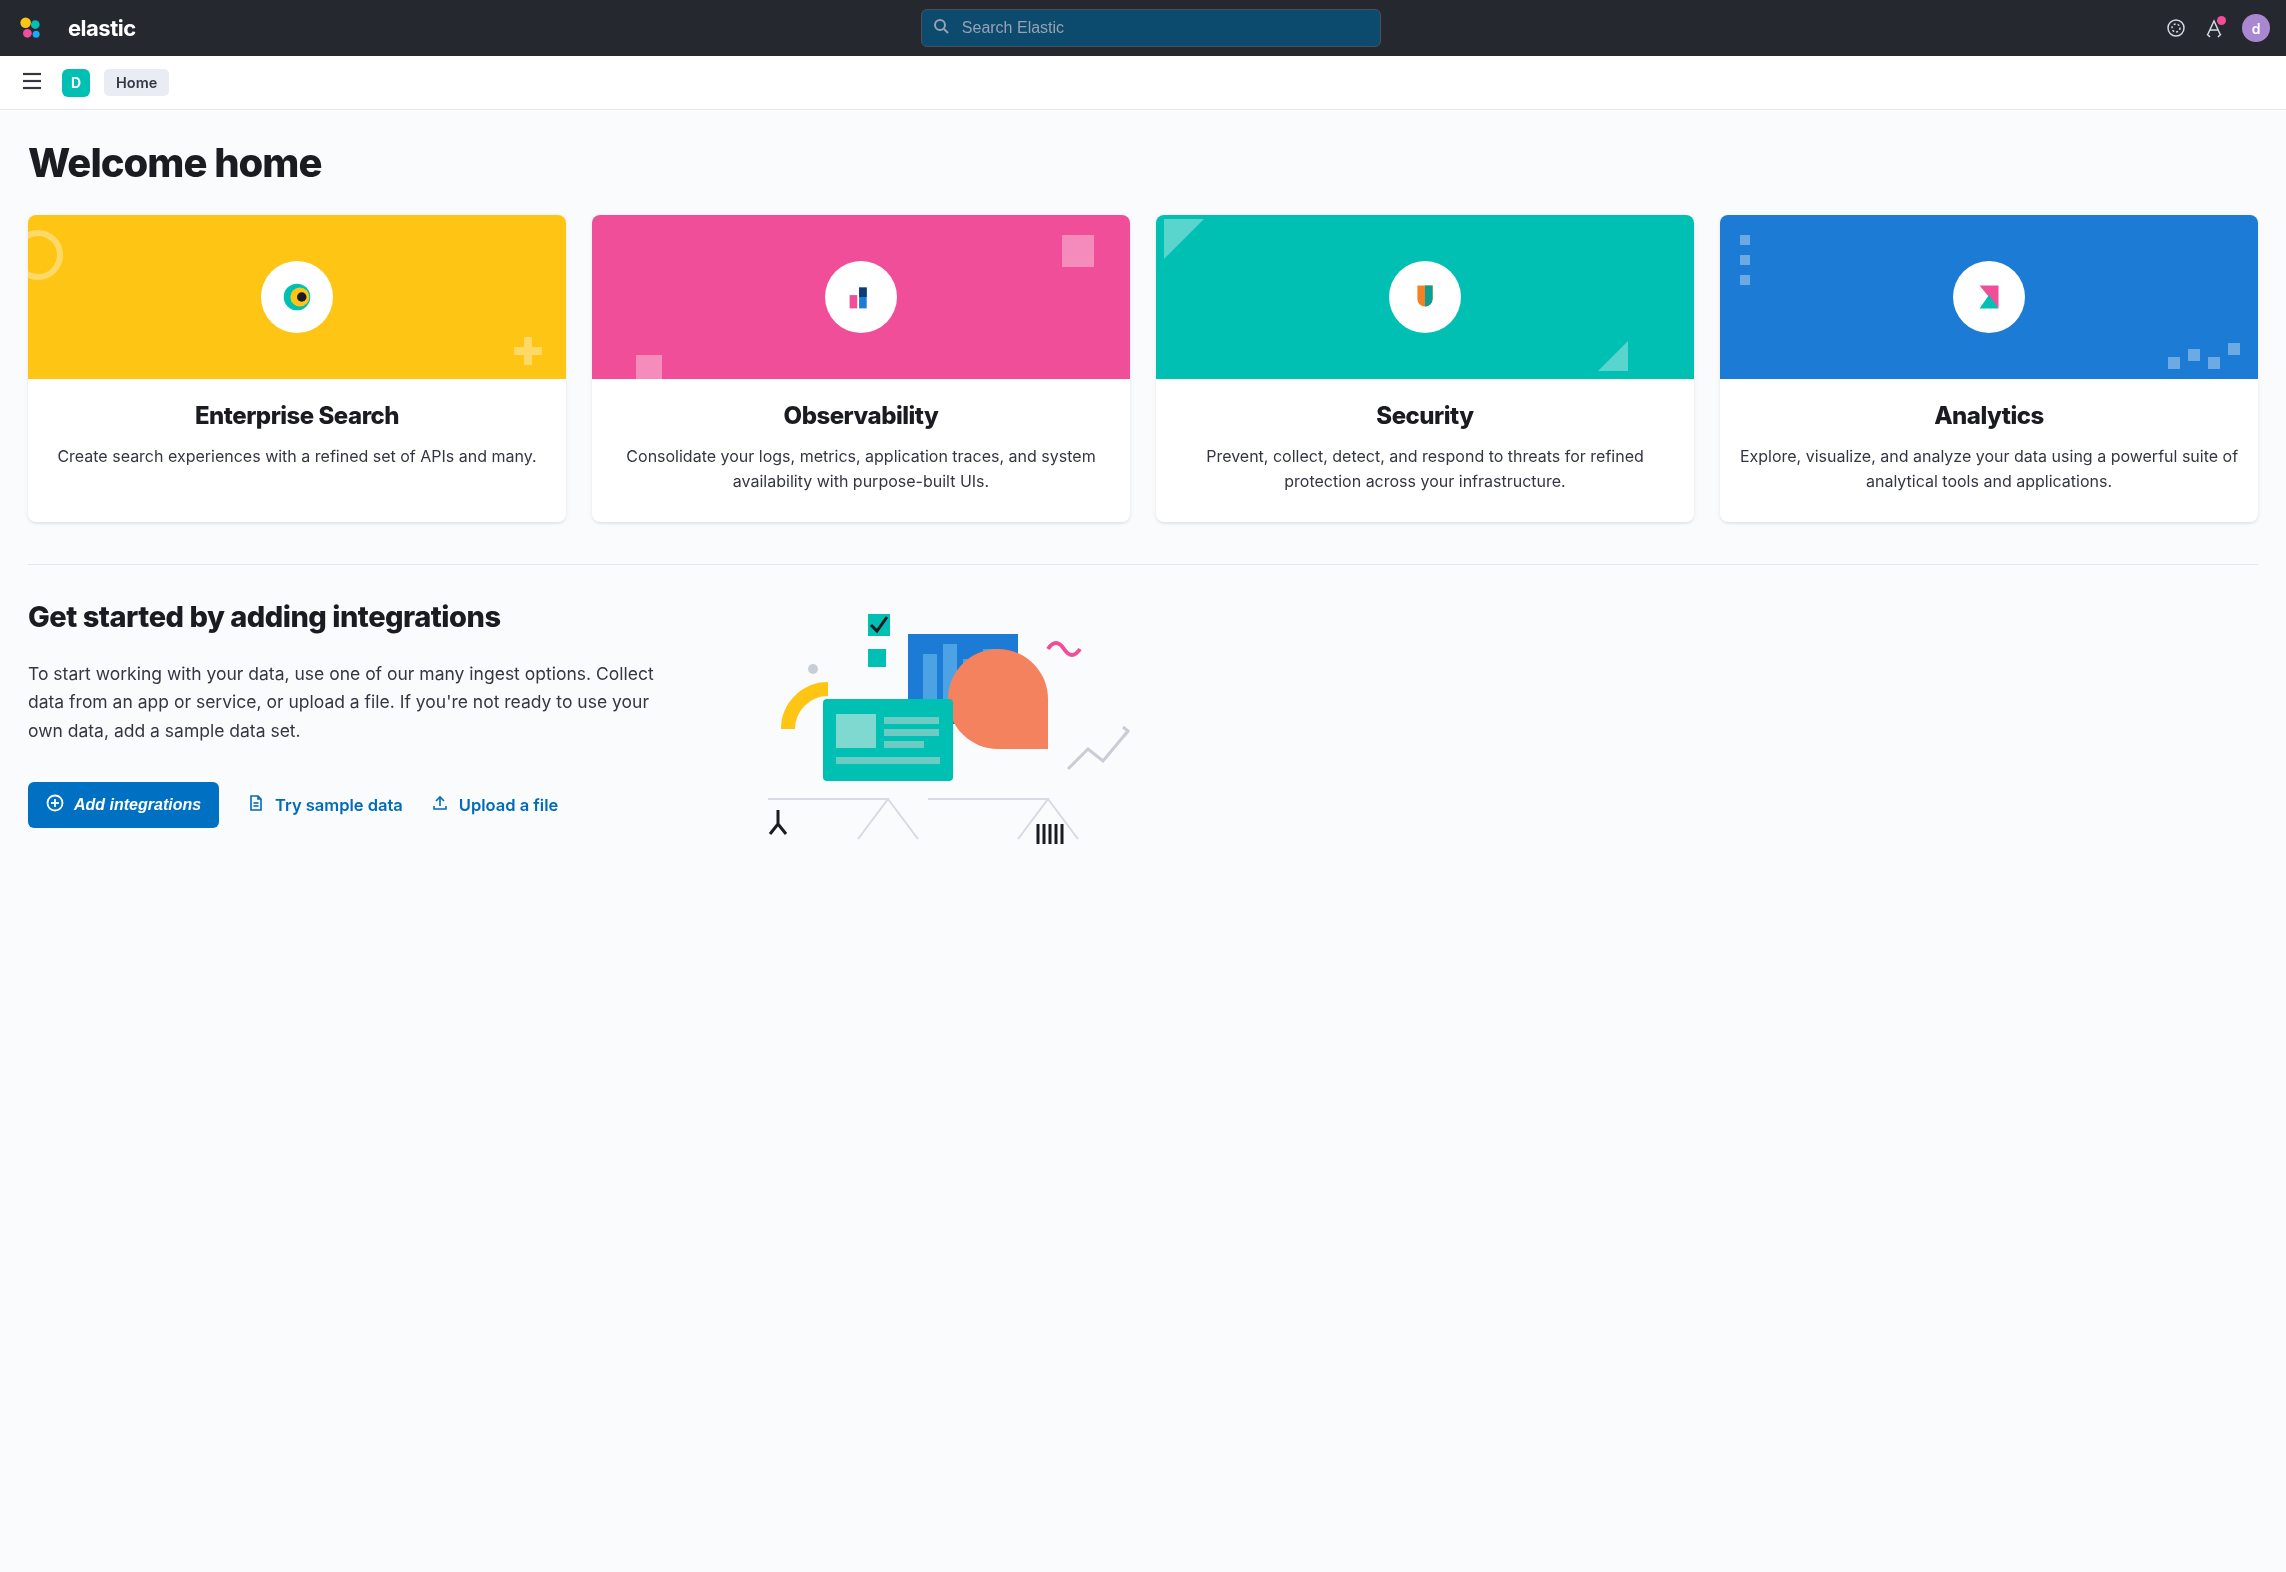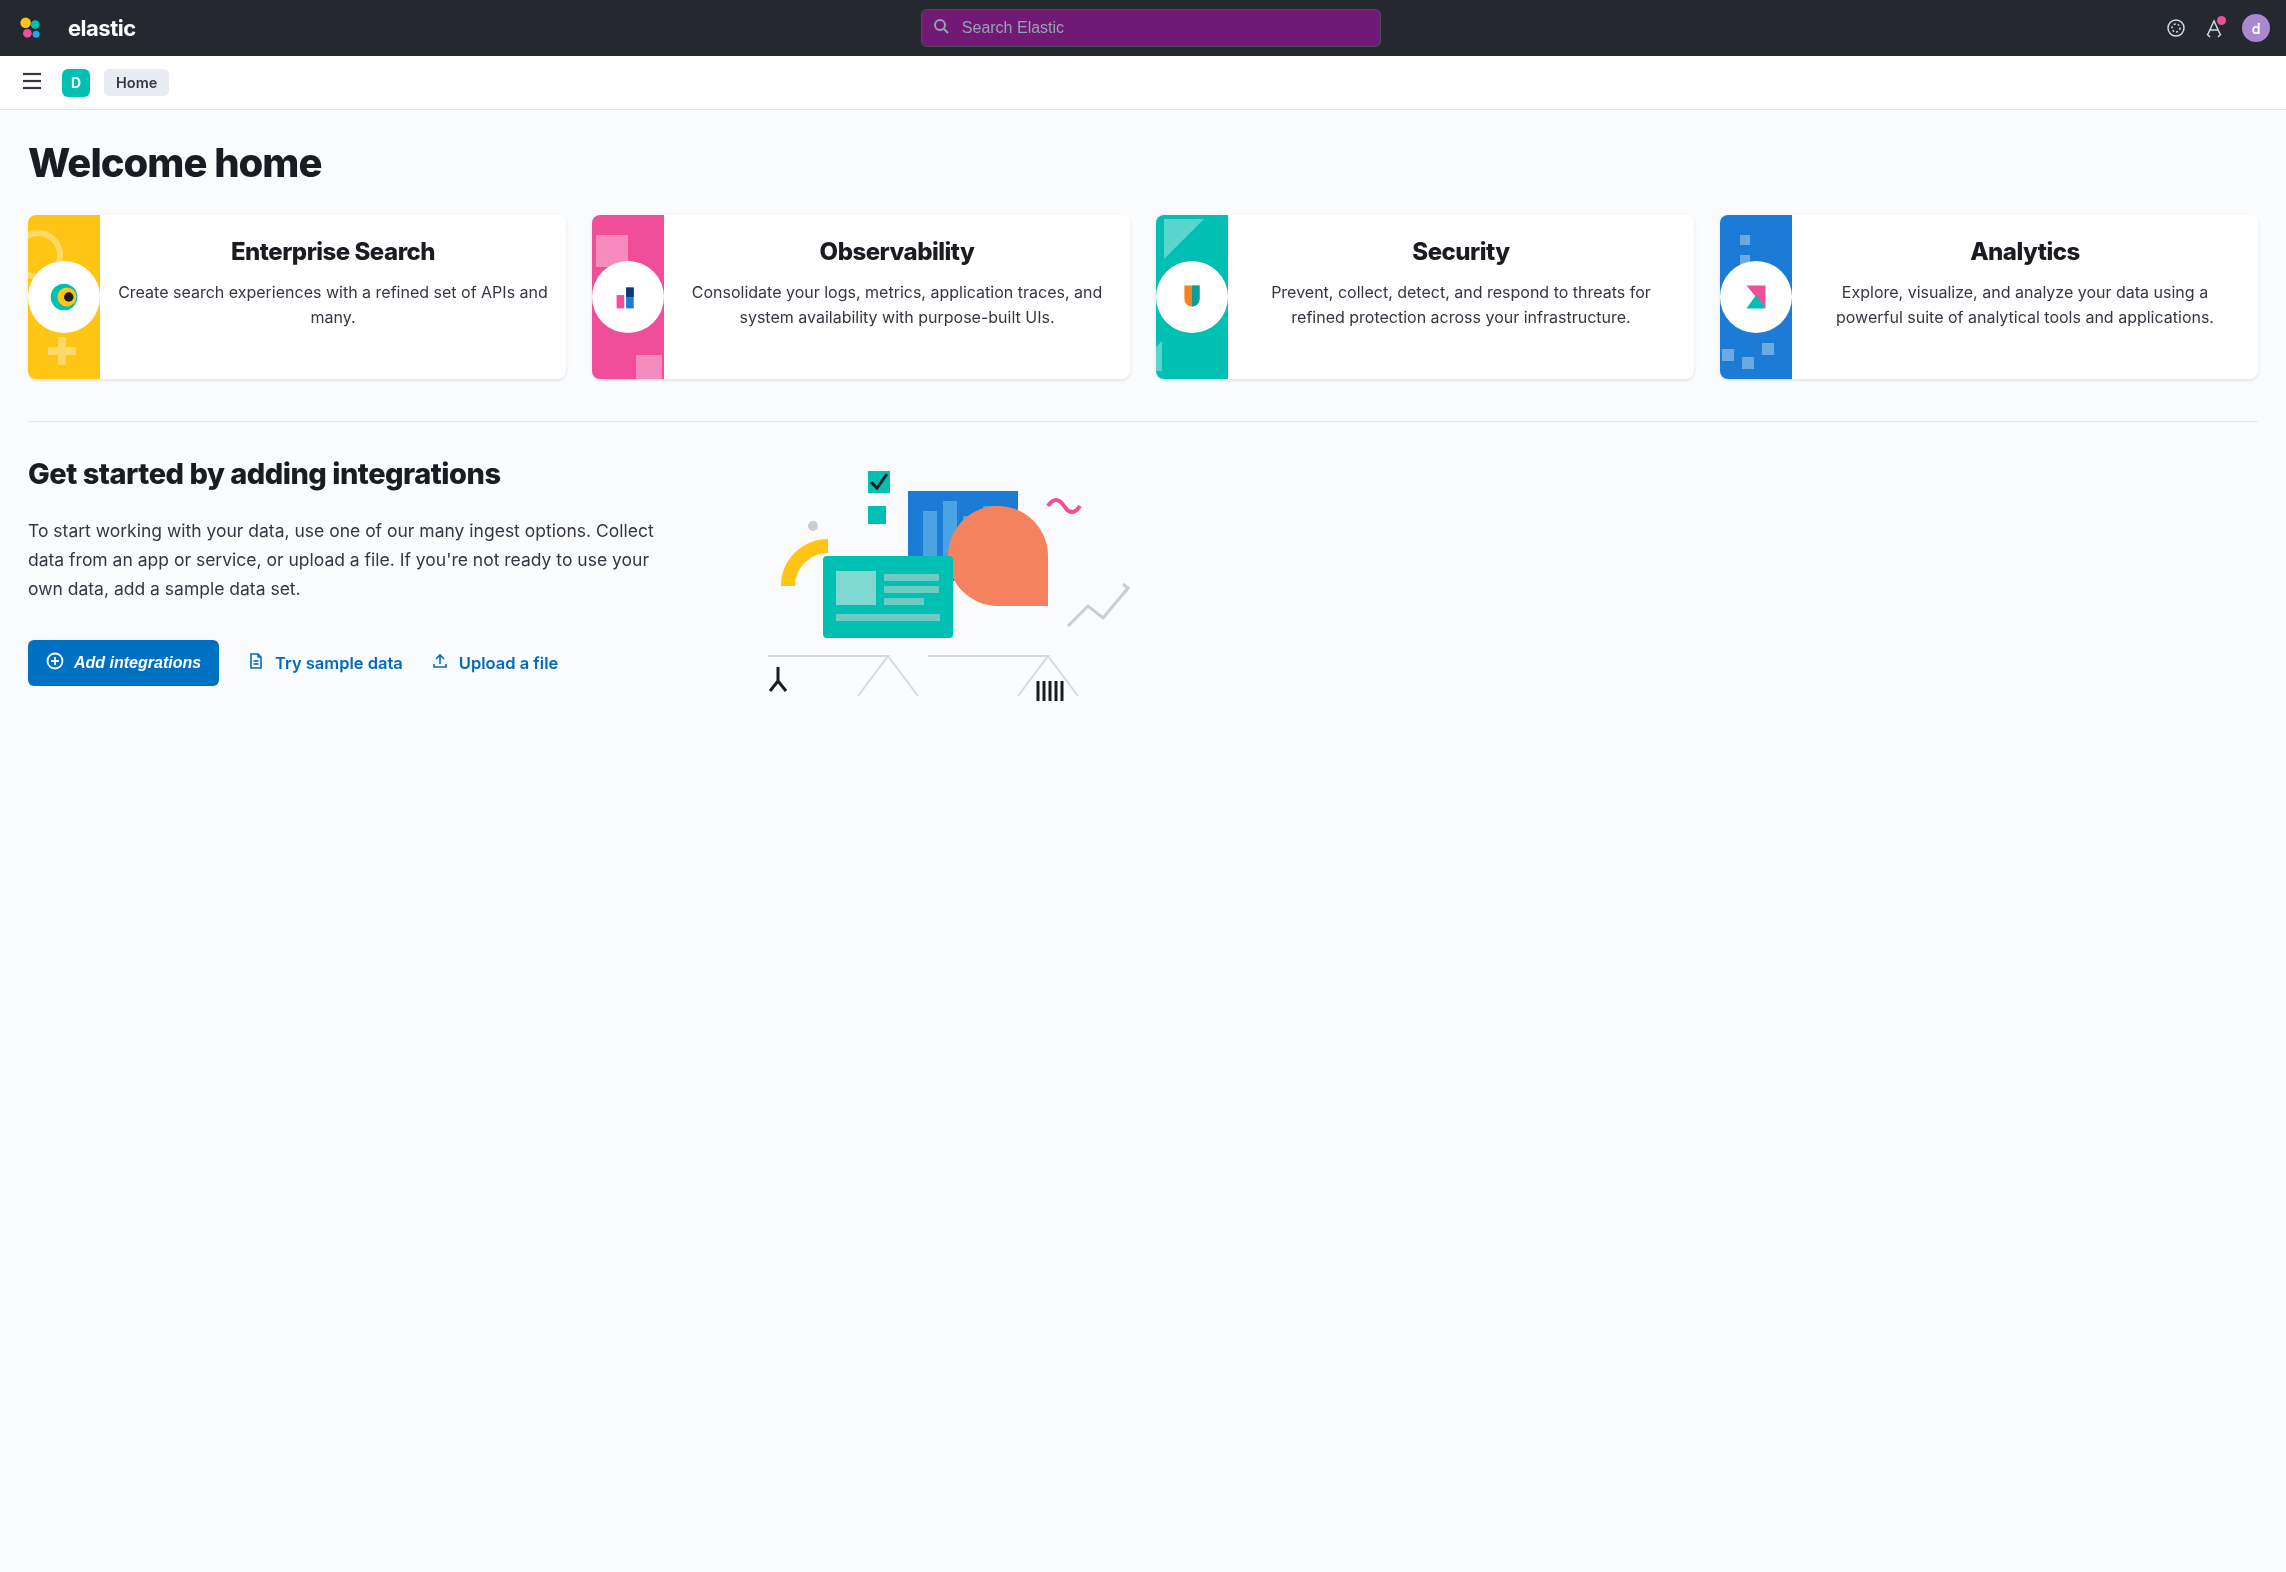--- a/index.html
+++ b/index.html
@@ -34,21 +34,21 @@
   justify-content: center;
 }
 .search-wrap {
   width: 460px;
   max-width: 100%;
   position: relative;
 }
 .search-input {
   width: 100%;
   height: 38px;
-  background: #701a75;
+  background: #0c4a6e;
   border: 1px solid #4a4f5a;
   border-radius: 6px;
   color: #98a2b3;
   padding: 0 12px 0 40px;
   font-size: 16px;
 }
 .search-input::placeholder { color: #98a2b3; }
 .search-icon {
   position: absolute;
   left: 12px;
@@ -138,21 +138,21 @@
   grid-template-columns: repeat(4, 1fr);
   gap: 26px;
 }
 .card {
   background: #fff;
   border-radius: 8px;
   box-shadow: 0 2px 2px rgba(0,0,0,0.05), 0 1px 5px rgba(0,0,0,0.06);
   overflow: hidden;
   cursor: pointer;
   display: flex;
-  flex-direction: row;
+  flex-direction: column;
 }
 .card-hero {
   height: 164px;
   display: flex;
   align-items: center;
   justify-content: center;
   position: relative;
 }
 .card-0 .card-hero { background: #fec514; }
 .card-1 .card-hero { background: #f04e98; }

